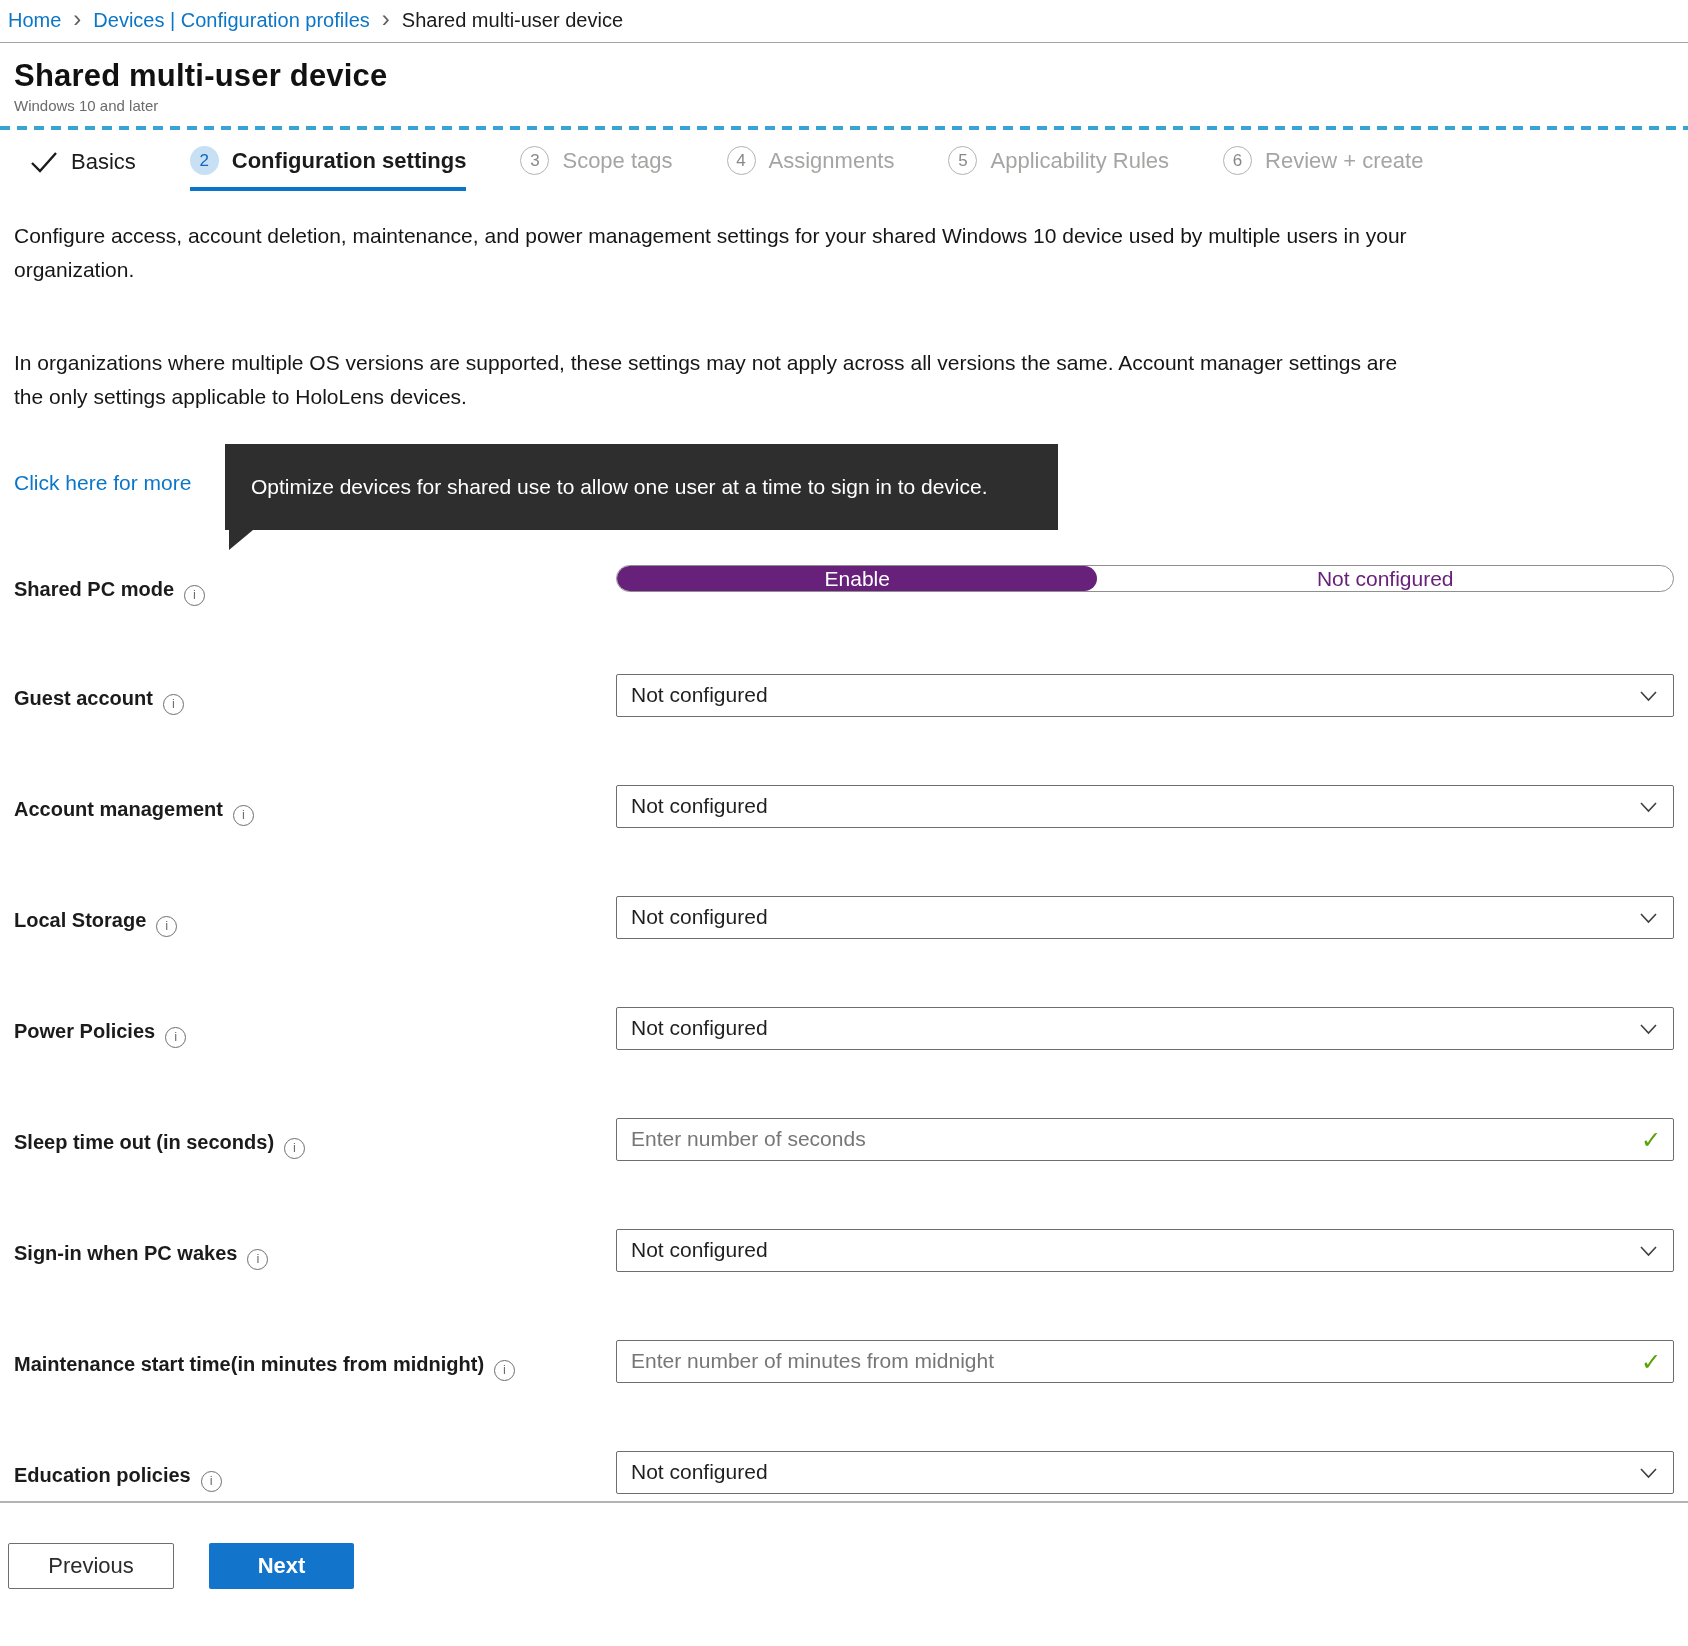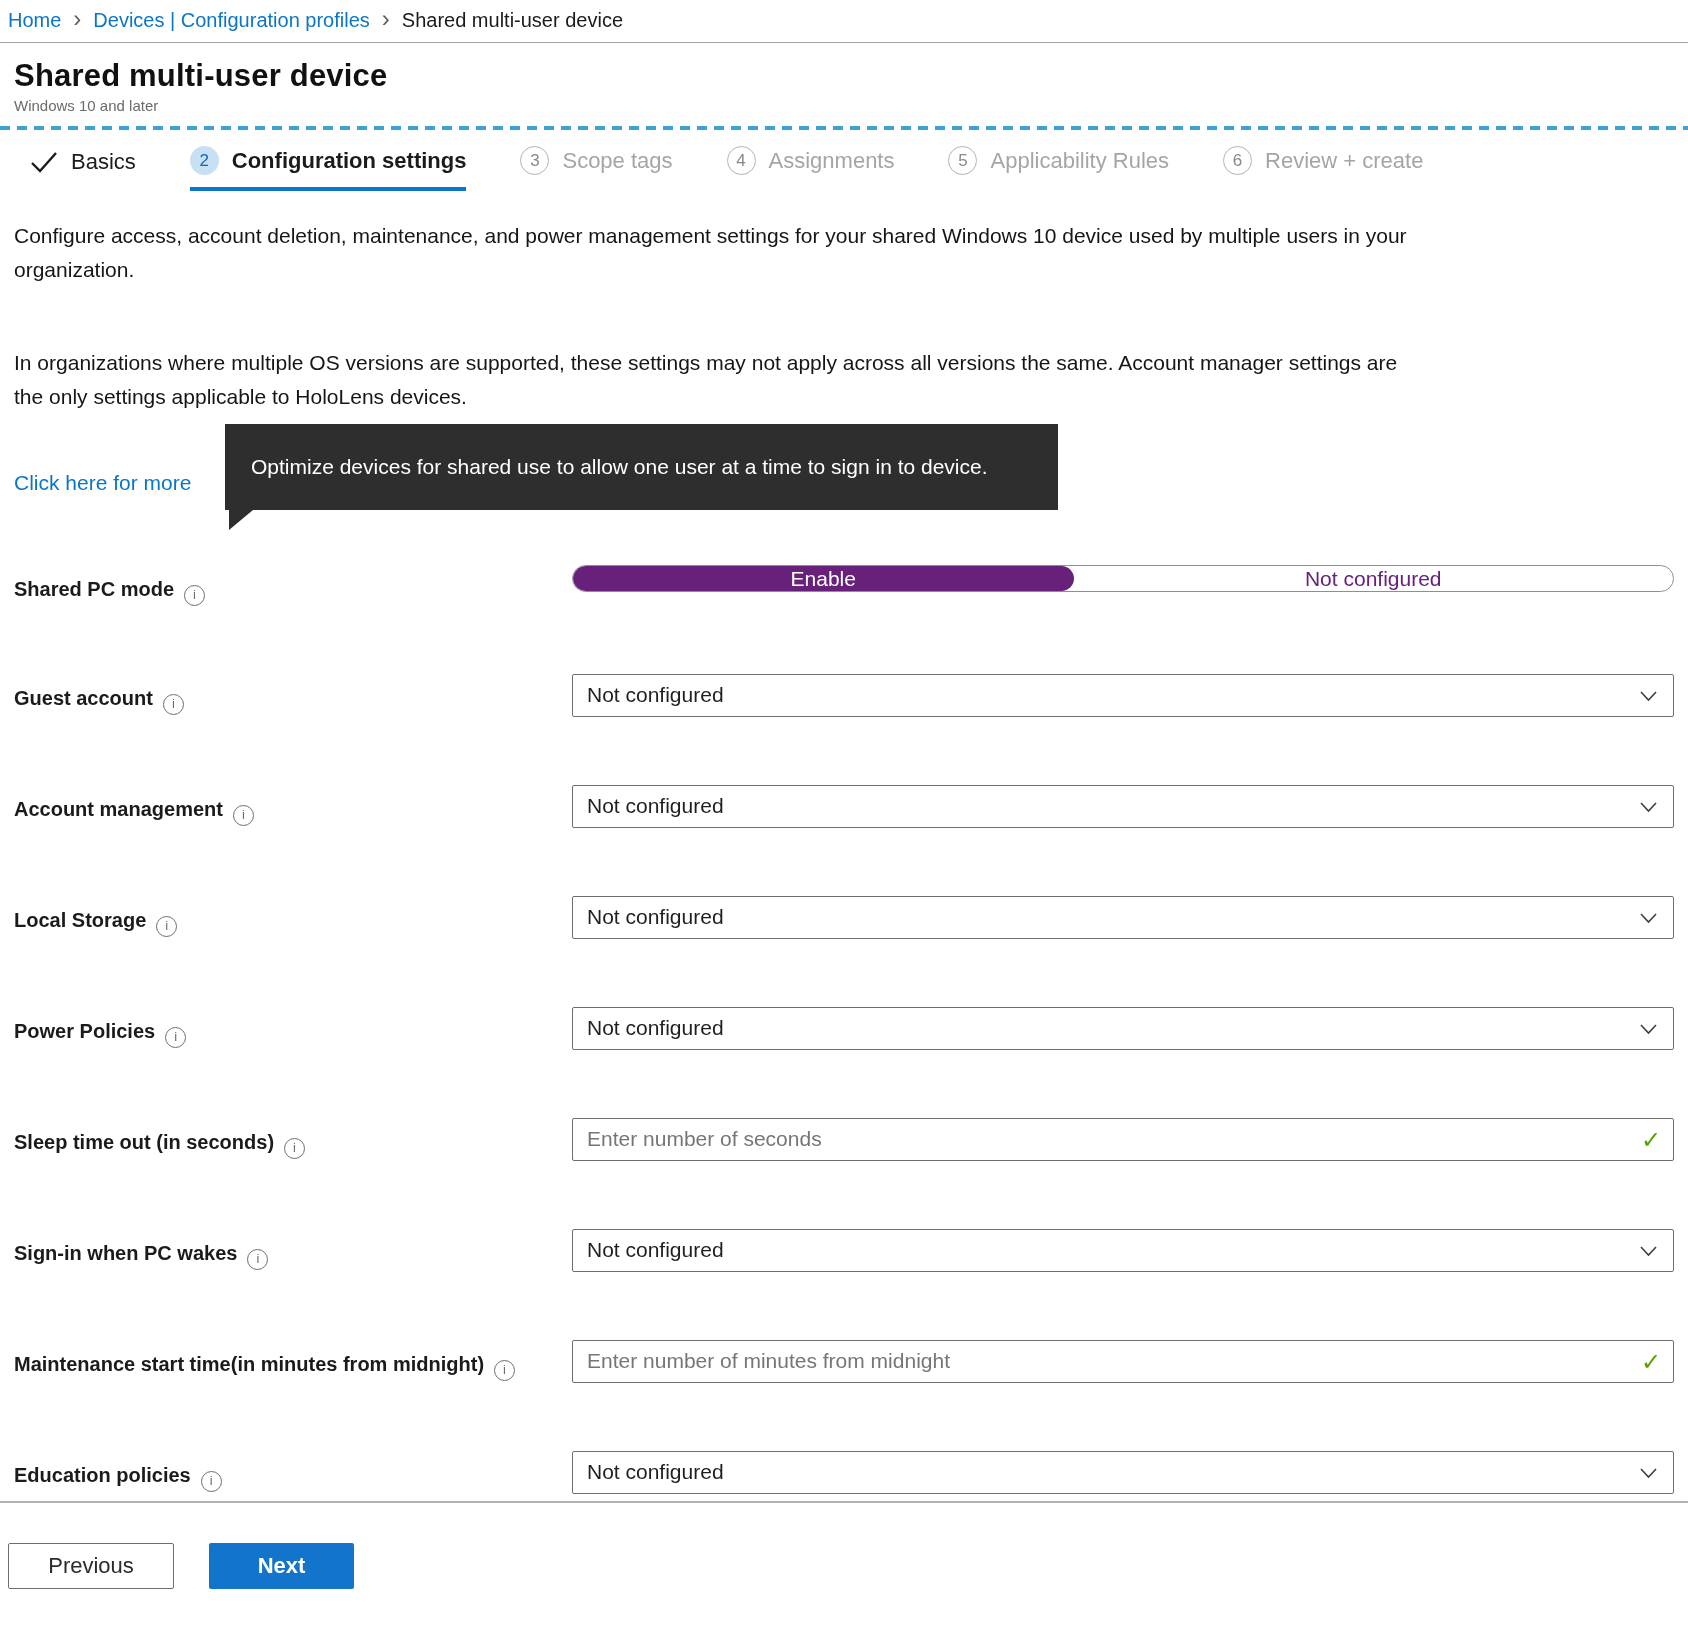--- a/index.html
+++ b/index.html
@@ -36,31 +36,31 @@
   .step-label { margin-left:13px; font-size:22px; color:#a7a5a3; white-space:nowrap; }
   .label-done { color:#1b1b1b; }
   .label-active { color:#1b1b1b; font-weight:700; }
   .check-svg { display:block; }
   
   .intro-p { margin:28px 0 0 14px; width:1400px; font-size:21px; line-height:1.6; color:#161616; }
   .intro-p2 { margin-top:60px; }
   .more-link { display:inline-block; margin:58px 0 0 14px; font-size:21px; color:#0b76c8; cursor:pointer; }
   
   .tooltip {
-    position:absolute; left:225px; top:424px; width:833px; height:86px;
+    position:absolute; left:225px; top:444px; width:833px; height:86px;
     background:#2e2e2e; color:#ffffff; font-size:21px;
     display:flex; align-items:center; padding-left:26px; z-index:5;
   }
   .tooltip-arrow {
     position:absolute; left:4px; top:100%;
     width:0; height:0; border-top:20px solid #2e2e2e; border-right:24px solid transparent;
   }
   
   .form { margin-top:70px; }
-  .form-row { display:flex; align-items:flex-start; margin:0 14px 68px 14px; }
+  .form-row { display:flex; align-items:flex-start; margin:0 14px 68px 14px;gap:44px; }
   .row-label {
     width:558px; flex:0 0 auto; padding-top:9px;
     font-size:20px; font-weight:600; color:#1b1b1b; line-height:1.55;
   }
   .info-icon {
     display:inline-flex; width:21px; height:21px; border:1px solid #6e6e6e; border-radius:50%;
     color:#6e6e6e; font-size:13px; font-style:normal; align-items:center; justify-content:center;
     margin-left:10px; vertical-align:-3px; font-weight:400; cursor:pointer;
   }
   .row-control { flex:1 1 auto; }

